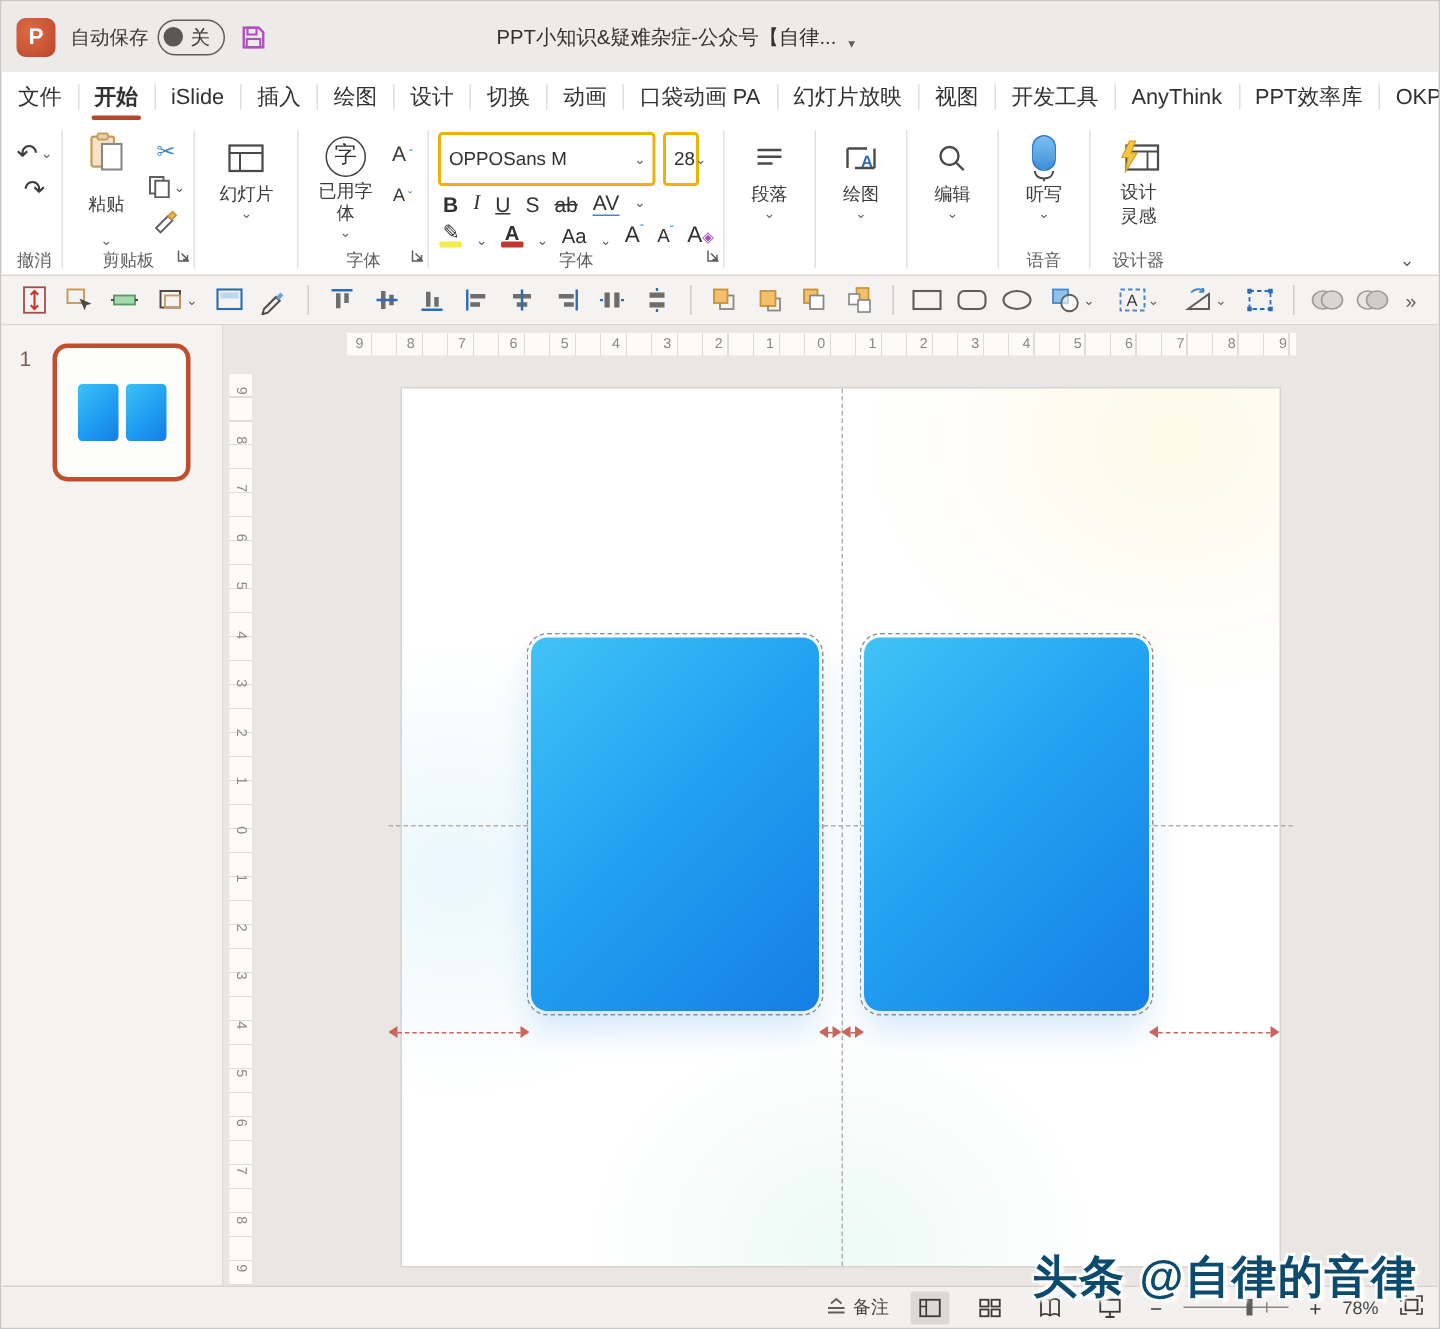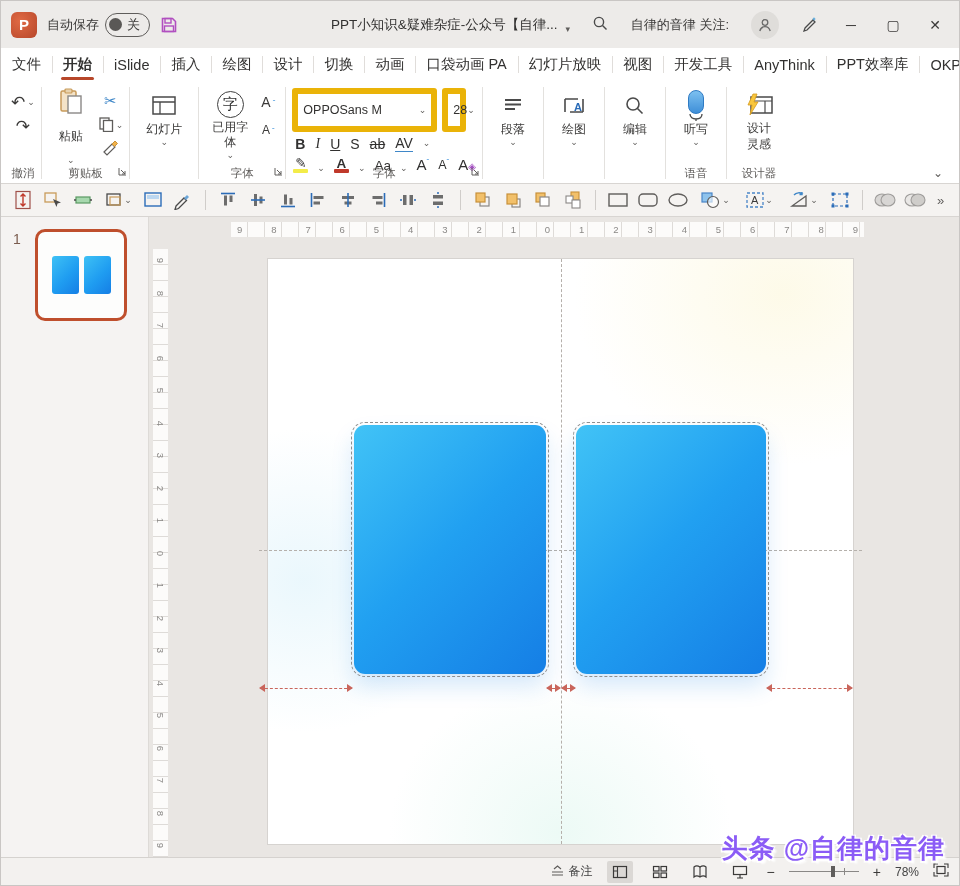--- a/index.html
+++ b/index.html
@@ -43,21 +43,21 @@
   .launcher { position:absolute; bottom:3px; right:2px; }
   .bigbtn { display:flex; flex-direction:column; align-items:center; width:56px; gap:1px;
     font-size:12px; color:#3b3a39; text-align:center; line-height:1.25; }
   .bigbtn .bicon { height:30px; display:flex; align-items:center; justify-content:center; }
   .smallbtn { display:flex; align-items:center; justify-content:center; height:22px; min-width:22px; font-size:13px; color:#3b3a39; gap:2px; }
   .stack { display:flex; flex-direction:column; gap:2px; }
   .glyph16 { font-size:17px; color:#3b3a39; line-height:1; }
   .circle-zi { width:27px; height:27px; border:1.6px solid #404040; border-radius:50%; display:flex;
     align-items:center; justify-content:center; font-size:15px; color:#303030; }
   .fontgrid { display:flex; flex-direction:column; gap:3px; padding-top:1px; }
-  .combo { display:flex; align-items:center; justify-content:space-between; border:6px solid #eab308;
+  .combo { display:flex; align-items:center; justify-content:space-between; border:2px solid #eab308;
     border-radius:3px; background:#fff; height:22px; padding:16px 5px; font-size:12.5px; color:#323130; }
   .combo-name { width:145px; }
   .combo-size { width:24px; }
   .fmtrow { display:flex; align-items:center; gap:10px; padding-left:3px; font-size:14px; color:#323130; }
   .b { font-weight:bold; }
   .i { font-style:italic; font-family:"Liberation Serif",serif; }
   .u { text-decoration:underline; }
   .strike { text-decoration:line-through; }
   .colorbar { display:inline-block; width:15px; height:3.5px; border-radius:1px; margin-top:-2px; }
   .fmt2 { display:flex; align-items:flex-end; gap:9px; padding-left:1px; font-size:13.5px; color:#323130; }
@@ -126,22 +126,22 @@
   .sb-right { margin-left:auto; display:flex; align-items:center; gap:14px; padding-right:10px; }
   .viewbtn { width:26px; height:22px; display:flex; align-items:center; justify-content:center; border-radius:2px; }
   .viewbtn.active { background:#dbd8d5; }
   .ztrack { position:relative; width:70px; height:1px; background:#8a8886; }
   .zthumb { position:absolute; left:42px; top:-5px; width:4px; height:11px; background:#5f5d5b; }
   .ztick { position:absolute; left:55px; top:-3px; width:1px; height:7px; background:#8a8886; }
   .zoomsign { font-size:14px; color:#3b3a39; }
   .notesbtn { display:flex; align-items:center; gap:4px; }
 
   
-  .watermark { position:absolute; right:14px; top:830px; z-index:40; font-size:26px; font-weight:800;
-    color:#8b5cf6; letter-spacing:1px; white-space:nowrap;
+  .watermark { position:absolute; right:14px; top:830px; z-index:40; font-size:30px; font-weight:800;
+    color:#0c4a6e; letter-spacing:1px; white-space:nowrap;
     text-shadow:-1.5px -1.5px 0 #fff,1.5px -1.5px 0 #fff,-1.5px 1.5px 0 #fff,1.5px 1.5px 0 #fff,3px 3px 2px #fff; }
 </style>
 </head>
 <body>
 
 <div class="window">
 
   <div class="titlebar">
     <div class="tb-left">
       <div class="ppt-logo">P</div>
@@ -156,44 +156,20 @@
         <svg width="18" height="18" viewBox="0 0 18 18">
             <path d="M2.5 2.5h10l3 3v10h-13z" fill="none" stroke="#b14fc0" stroke-width="1.6"></path>
             <rect x="5" y="2.5" width="6" height="4.5" fill="none" stroke="#b14fc0" stroke-width="1.4"></rect>
             <rect x="4.5" y="10" width="9" height="5.5" fill="none" stroke="#b14fc0" stroke-width="1.4"></rect>
           </svg>
       </span>
     </div>
     <div class="tb-title">
       <span>PPT小知识&amp;疑难杂症-公众号【自律...</span>
       <span class="chev">▾</span>
-    </div>
-    <div class="tb-right">
-      <span>
-        <svg width="17" height="17" viewBox="0 0 17 17">
-            <circle cx="7" cy="7" r="4.6" fill="none" stroke="#4a4a4a" stroke-width="1.4"></circle>
-            <path d="M10.5 10.5l4 4" stroke="#4a4a4a" stroke-width="1.4"></path>
-          </svg>
-      </span>
-      <span>自律的音律 关注:</span>
-      <span class="avatar">
-        <svg width="16" height="16" viewBox="0 0 16 16">
-            <circle cx="8" cy="5.5" r="2.8" fill="none" stroke="#6a6a6a" stroke-width="1.3"></circle>
-            <path d="M2.8 14c.8-3 3-4.3 5.2-4.3s4.4 1.3 5.2 4.3" fill="none" stroke="#6a6a6a" stroke-width="1.3"></path>
-          </svg>
-      </span>
-      <span>
-        <svg width="18" height="18" viewBox="0 0 18 18">
-            <path d="M4 14l8-8 2 2-8 8-3 1z" fill="none" stroke="#4a4a4a" stroke-width="1.3"></path>
-            <path d="M13 3l.6 1.4L15 5l-1.4.6L13 7l-.6-1.4L11 5l1.4-.6z" fill="#3f9bd8"></path>
-          </svg>
-      </span>
-      <span class="winbtn">─</span>
-      <span class="winbtn">▢</span>
-      <span class="winbtn">✕</span>
     </div>
   </div>
 
   <div class="tabrow">
     <div class="tab">文件</div>
     <div class="tab active">开始</div>
     <div class="tab">iSlide</div>
     <div class="tab">插入</div>
     <div class="tab">绘图</div>
     <div class="tab">设计</div>

